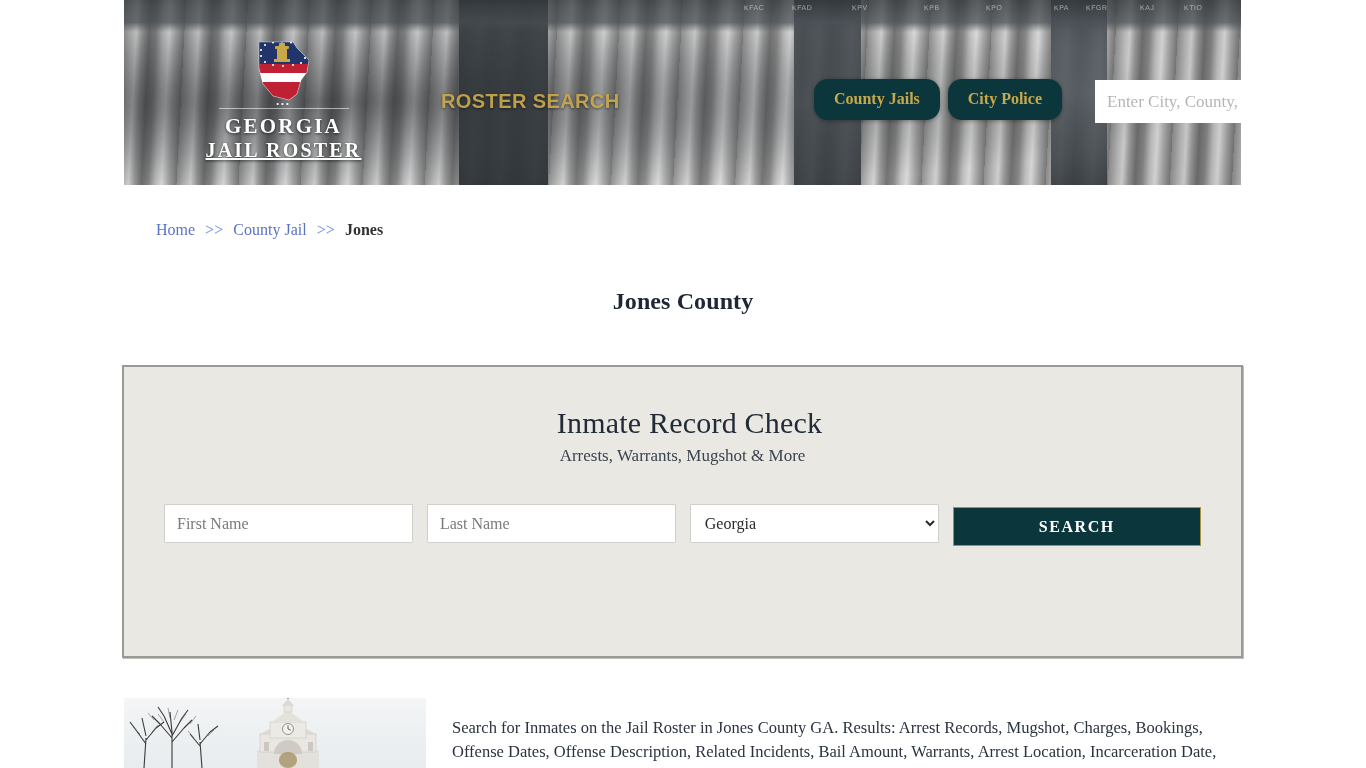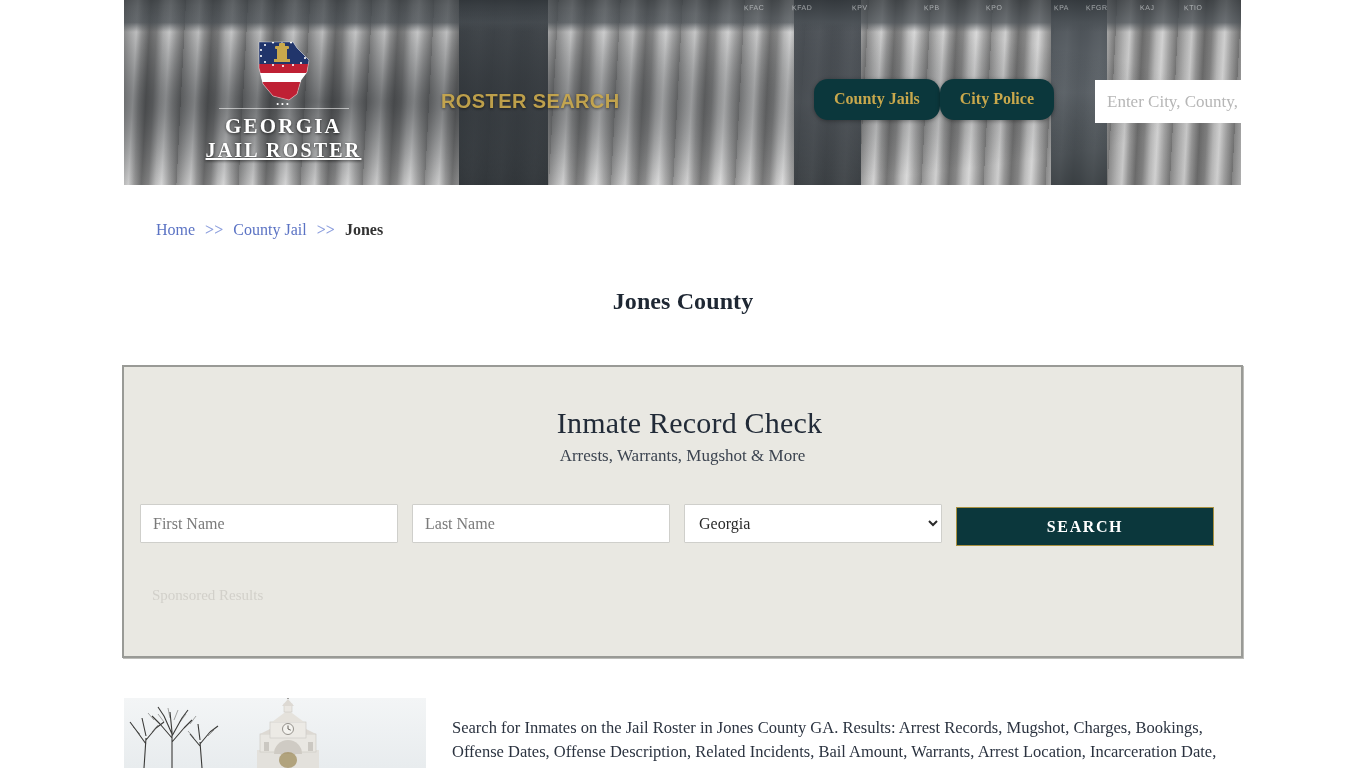--- a/index.html
+++ b/index.html
@@ -150,21 +150,21 @@
     text-shadow: 0 1px 3px rgba(0,0,0,.55);
     z-index: 5;
     opacity: .92;
   }
 
   .nav-buttons {
     position: absolute;
     left: 690px;
     top: 79px;
     display: flex;
-    gap: 0;
+    gap: 8px;
     z-index: 6;
   }
   .nav-btn {
     background: #0b373c;
     color: #c9a84c;
     font-family: "Liberation Serif", serif;
     font-size: 16px;
     font-weight: bold;
     padding: 10px 20px;
     border: none;
@@ -257,21 +257,21 @@
   }
   .panel-sub {
     margin-top: 6px;
     text-align: center;
     font-family: "Liberation Serif", serif;
     font-size: 17px;
     color: #3c4450;
   }
   .form-row {
     margin-top: 38px;
-    padding: 0 16px;
+    padding: 0 40px;
     display: flex;
     gap: 14px;
     align-items: stretch;
   }
   .txt-field {
     width: 258px;
     height: 39px;
     box-sizing: border-box;
     border: 1px solid #cfcfcb;
     background: #ffffff;
@@ -442,21 +442,20 @@
 
     <div class="form-row">
       <input class="txt-field" type="text" placeholder="First Name" style="">
       <input class="txt-field" type="text" placeholder="Last Name" style="">
       <select class="sel-field">
         <option>Georgia</option>
       </select>
       <button class="search-submit">SEARCH</button>
     </div>
 
-    <div class="sponsored">Sponsored Results</div>
   </div>
 
   <div class="thumb">
     <div class="thumb-sky"></div>
     <svg width="302" height="70" viewBox="0 0 302 70" style="position:absolute;left:0;top:0;">
 
       <g stroke="#3a3a38" fill="none" stroke-width="1.1">
         <path d="M48,70 L48,34 M48,40 L36,26 M48,44 L60,30 M48,36 L40,18 M48,38 L58,20 M36,26 L28,18 M60,30 L68,22 M40,18 L34,9 M58,20 L64,12 M48,34 L46,14"></path>
         <path d="M20,70 L22,40 M22,46 L12,32 M22,42 L32,30 M22,38 L18,20 M12,32 L6,24 M32,30 L40,24"></path>
         <path d="M78,70 L76,44 M76,48 L66,36 M76,46 L86,34 M76,42 L74,26 M86,34 L94,28"></path>

